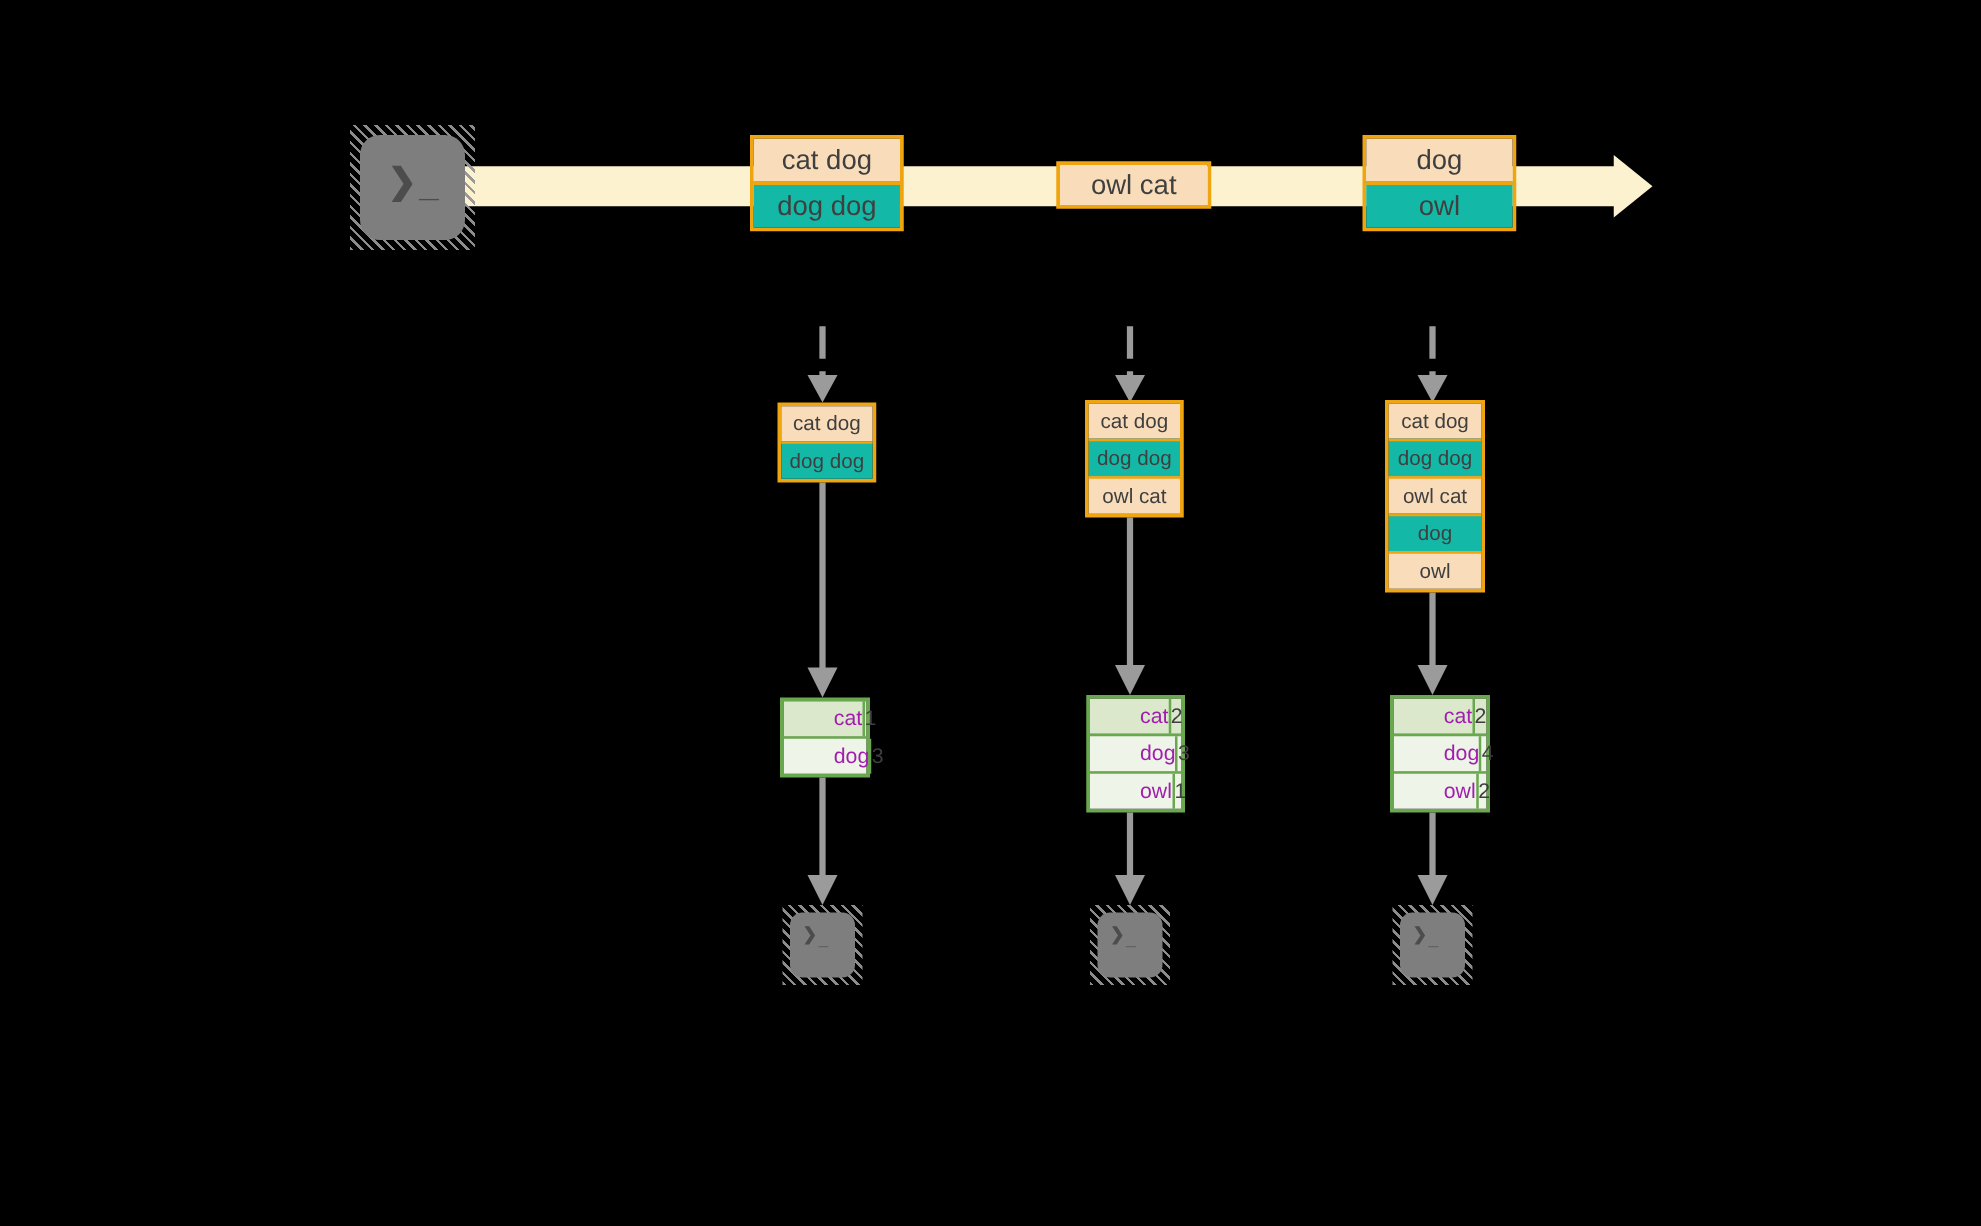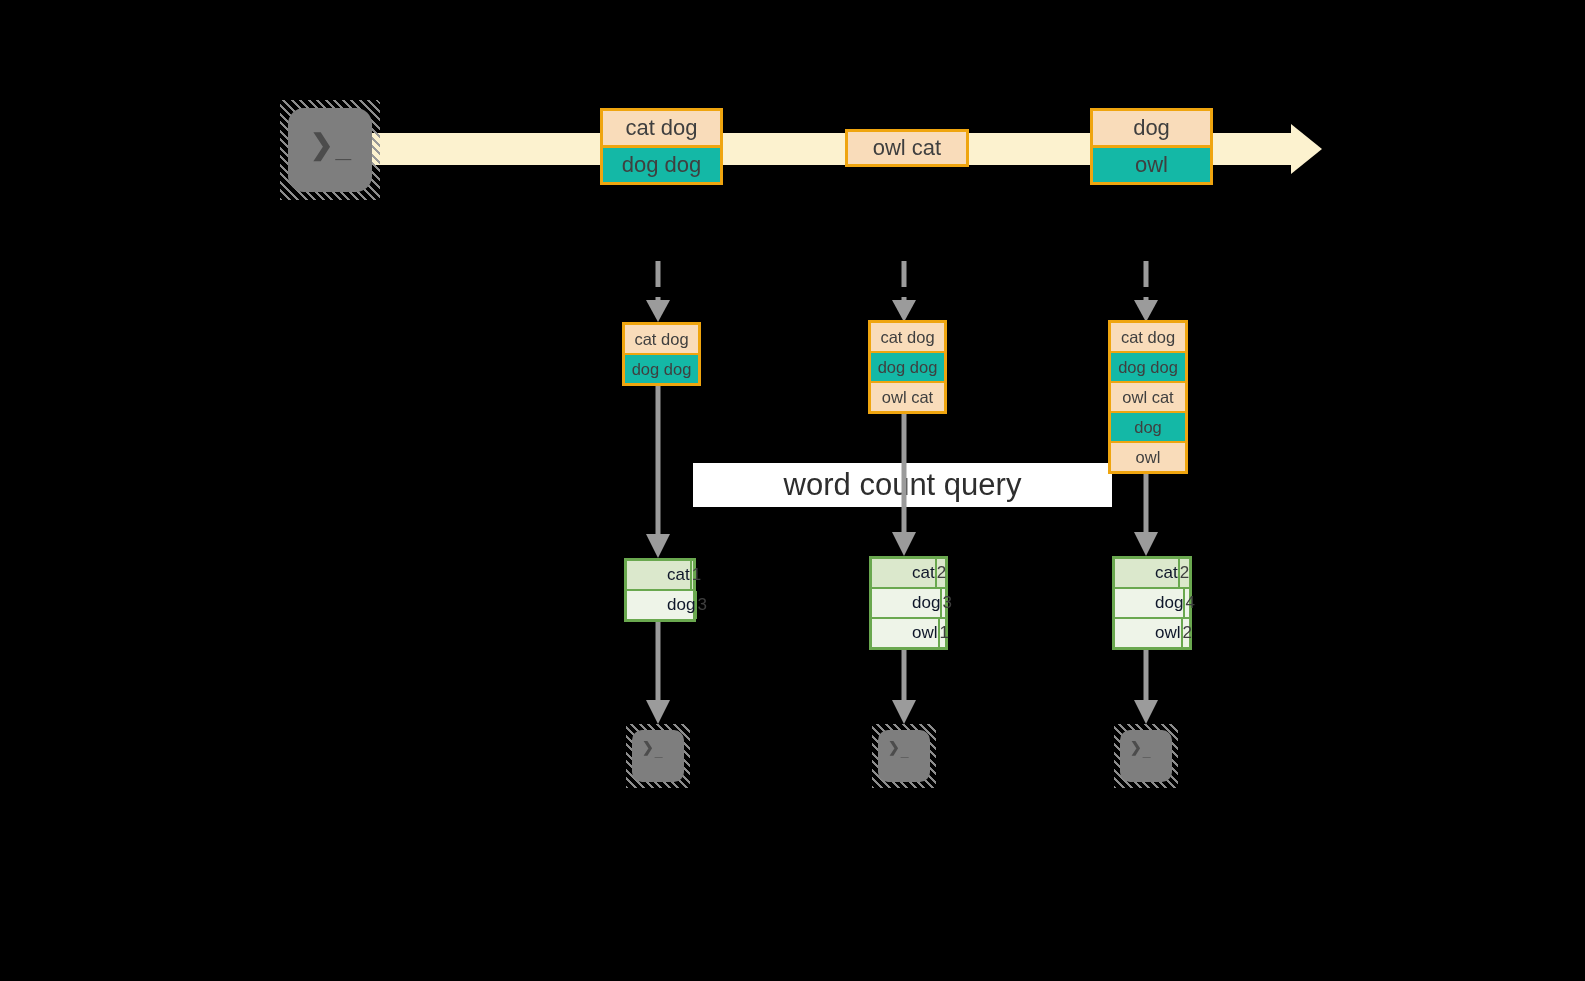--- a/index.html
+++ b/index.html
@@ -28,21 +28,21 @@
   .ebox-1r .row{height:32px;}
   .sbox .row{height:28px;font-size:16.5px;}
   .sbox .row + .row{border-top:2px solid #efa50f;}
   .fd{background:#f9dcba;}
   .fl{background:#14b8a6;}
 
   
   .gtable{position:absolute;border:3px solid #6aa84f;z-index:4;}
   .grow{display:flex;height:28px;}
   .grow + .grow{border-top:2px solid #6aa84f;}
-  .gword{flex:1;display:flex;align-items:center;justify-content:center;font-size:17px;color:#0f172a;padding-left:40px;}
+  .gword{flex:1;display:flex;align-items:center;justify-content:center;font-size:17px;color:#a21caf;padding-left:40px;}
   .gval{width:22px;border-left:2px solid #6aa84f;display:flex;align-items:center;justify-content:center;font-size:17px;color:#3f3f3f;}
   .gd{background:#dbe8cc;}
   .gl{background:#eef4e8;}
 
   
   .qlabel{position:absolute;left:693px;top:463px;width:419px;height:44px;background:#ffffff;z-index:2;
     display:flex;align-items:center;justify-content:center;font-size:31px;color:#2e2e2e;}
 
   
   .arrows{position:absolute;left:0;top:0;z-index:3;}
@@ -67,23 +67,20 @@
     <div class="row fl">dog dog</div>
   </div>
   <div class="ebox ebox-lg ebox-1r" style="left:845px;top:129px;width:118px">
     <div class="row fd">owl cat</div>
   </div>
   <div class="ebox ebox-lg" style="left:1090px;top:108px;width:117px">
     <div class="row fd">dog</div>
     <div class="row fl">owl</div>
   </div>
 
-  <div class="qlabel">
-    <span>word count query</span>
-  </div>
 
   <svg class="arrows" width="1585" height="981" viewBox="0 0 1585 981">
     <g stroke="#9b9b9b" stroke-width="5" fill="#9b9b9b">
 
       <line x1="658" y1="261" x2="658" y2="301" stroke-dasharray="26 10"></line>
       <polygon points="646,300 670,300 658,322" stroke="none"></polygon>
       <line x1="904" y1="261" x2="904" y2="301" stroke-dasharray="26 10"></line>
       <polygon points="892,300 916,300 904,322" stroke="none"></polygon>
       <line x1="1146" y1="261" x2="1146" y2="301" stroke-dasharray="26 10"></line>
       <polygon points="1134,300 1158,300 1146,322" stroke="none"></polygon>

